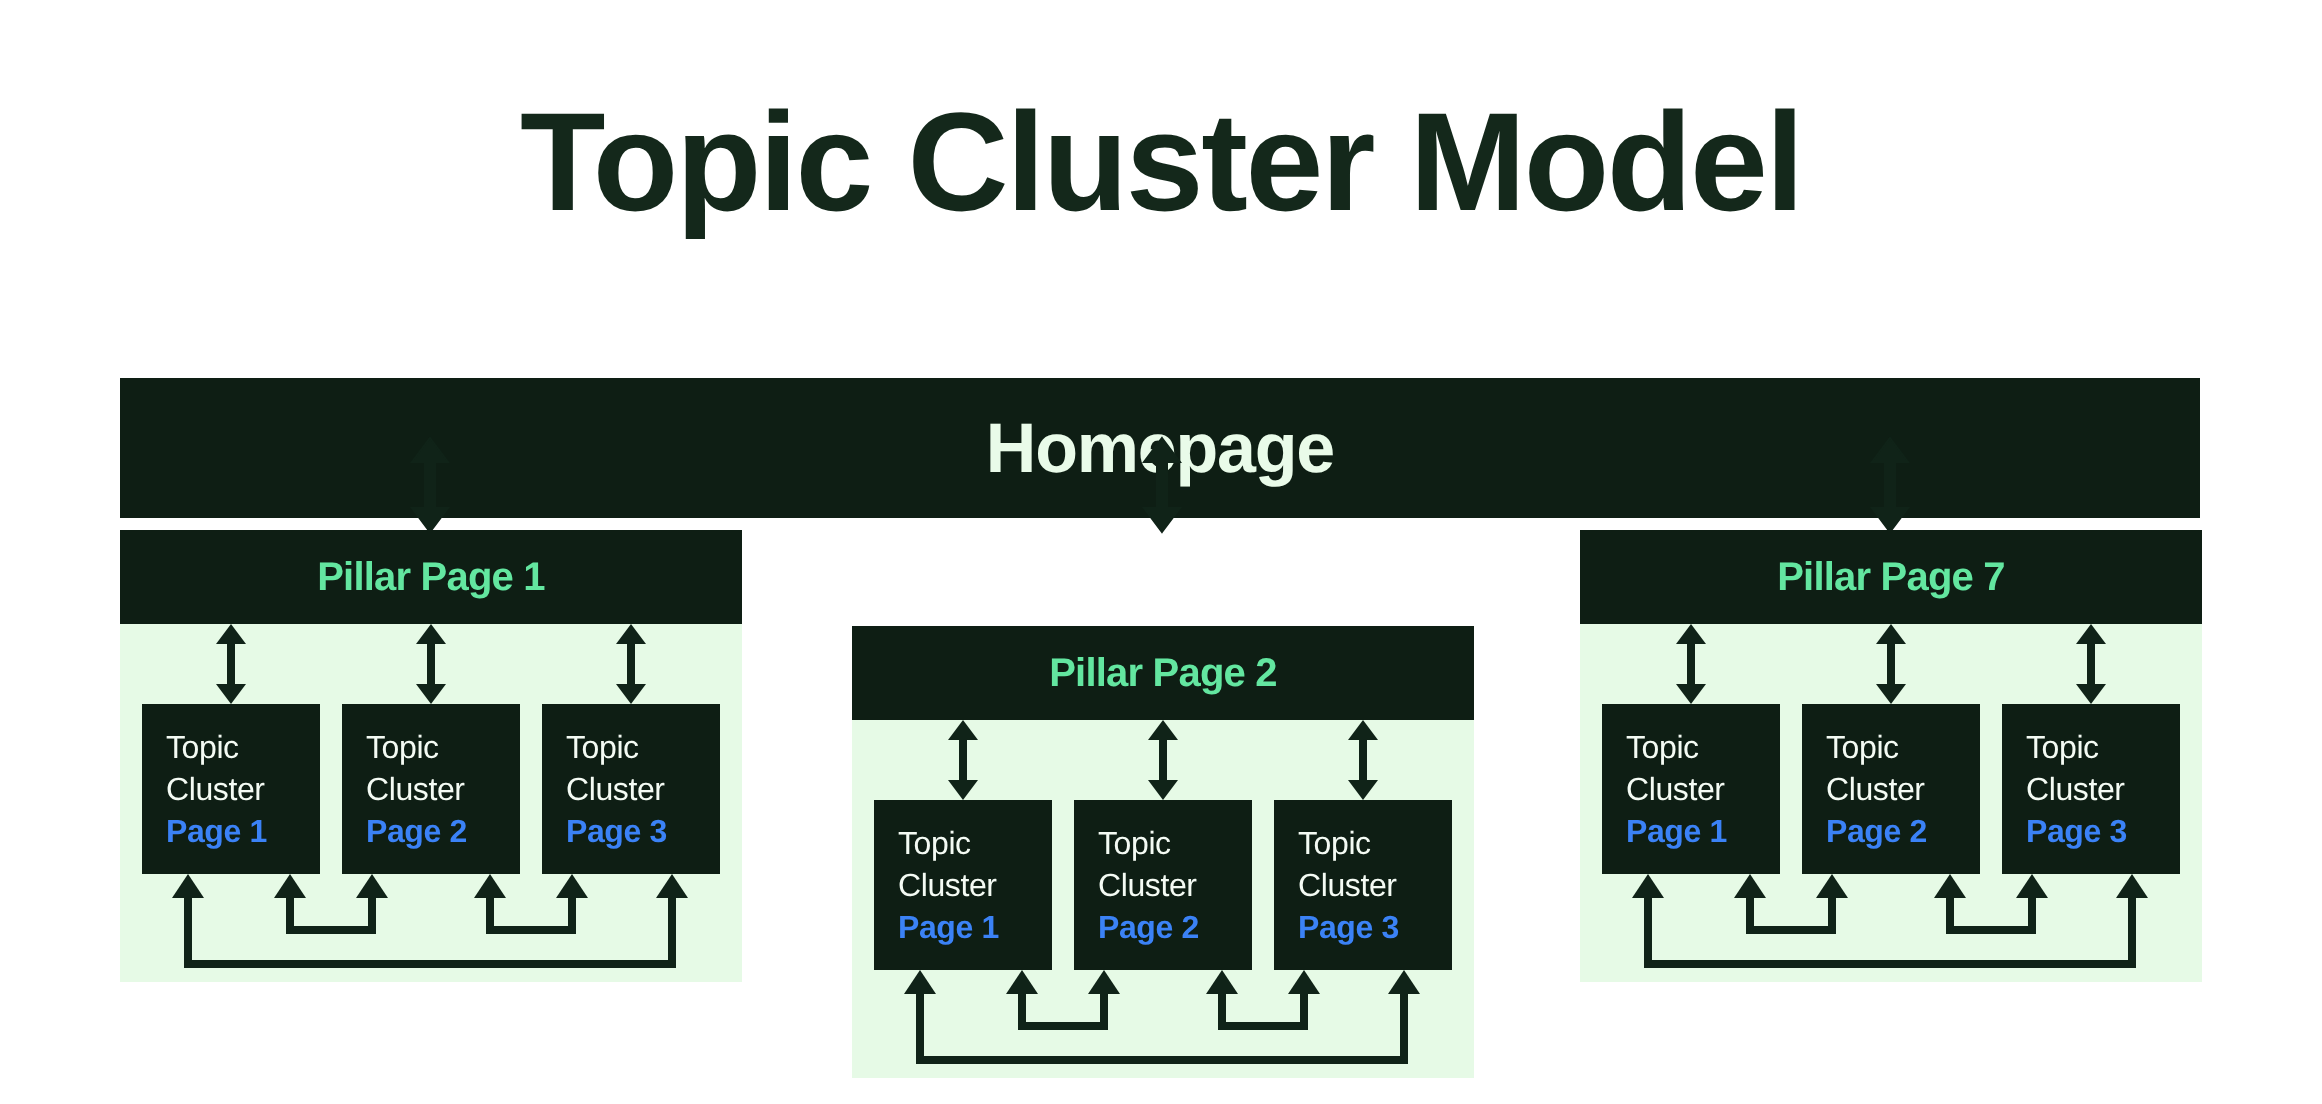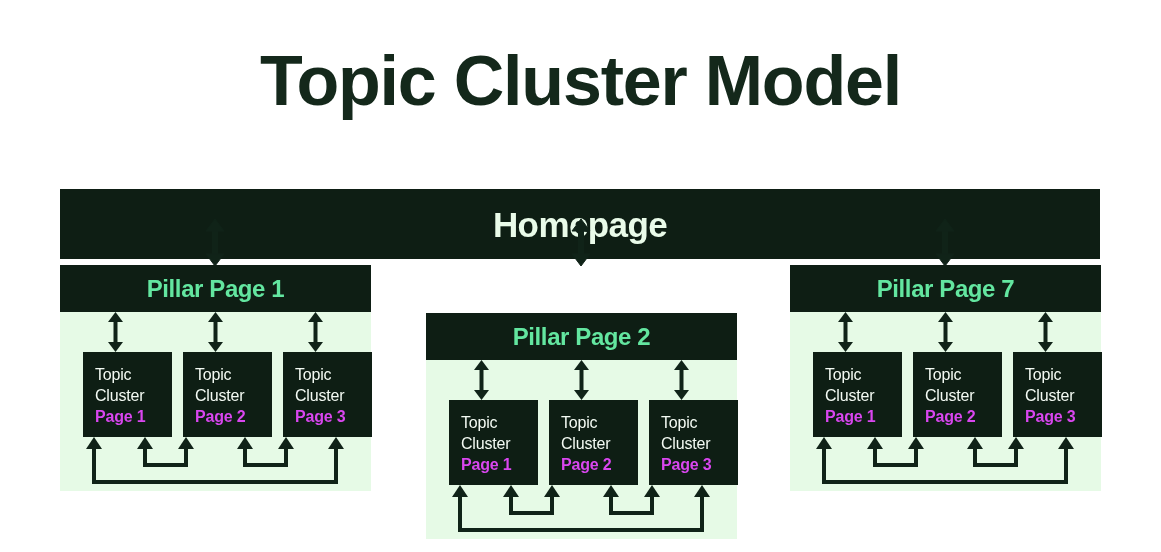--- a/index.html
+++ b/index.html
@@ -85,31 +85,31 @@
     top: 0;
     width: 311px;
     height: 47px;
     background: #0E1E14;
     display: flex;
     align-items: center;
     justify-content: center;
     z-index: 3;
   }
   .pillar-label {
-    font-size: 24px;
+    font-size: 20px;
     font-weight: 700;
     letter-spacing: -0.4px;
     color: #63E6A0;
     line-height: 1;
   }
 
   
   .topic-row {
     position: absolute;
-    left: 12px;
+    left: 0;
     top: 87px;
     width: 315px;
     height: 85px;
     z-index: 3;
   }
   .topic-box {
     position: absolute;
     top: 0;
     width: 89px;
     height: 85px;
@@ -124,21 +124,21 @@
 
   .topic-line {
     font-size: 16px;
     font-weight: 400;
     line-height: 21px;
     letter-spacing: -0.2px;
     color: #F4FBF4;
   }
   .topic-line.bold {
     font-weight: 700;
-    color: #d946ef;
+    color: #3b82f6;
   }
 
   
   .arrows-top {
     position: absolute;
     left: 0;
     top: 219px;
     width: 1161px;
     height: 47px;
     z-index: 2;

